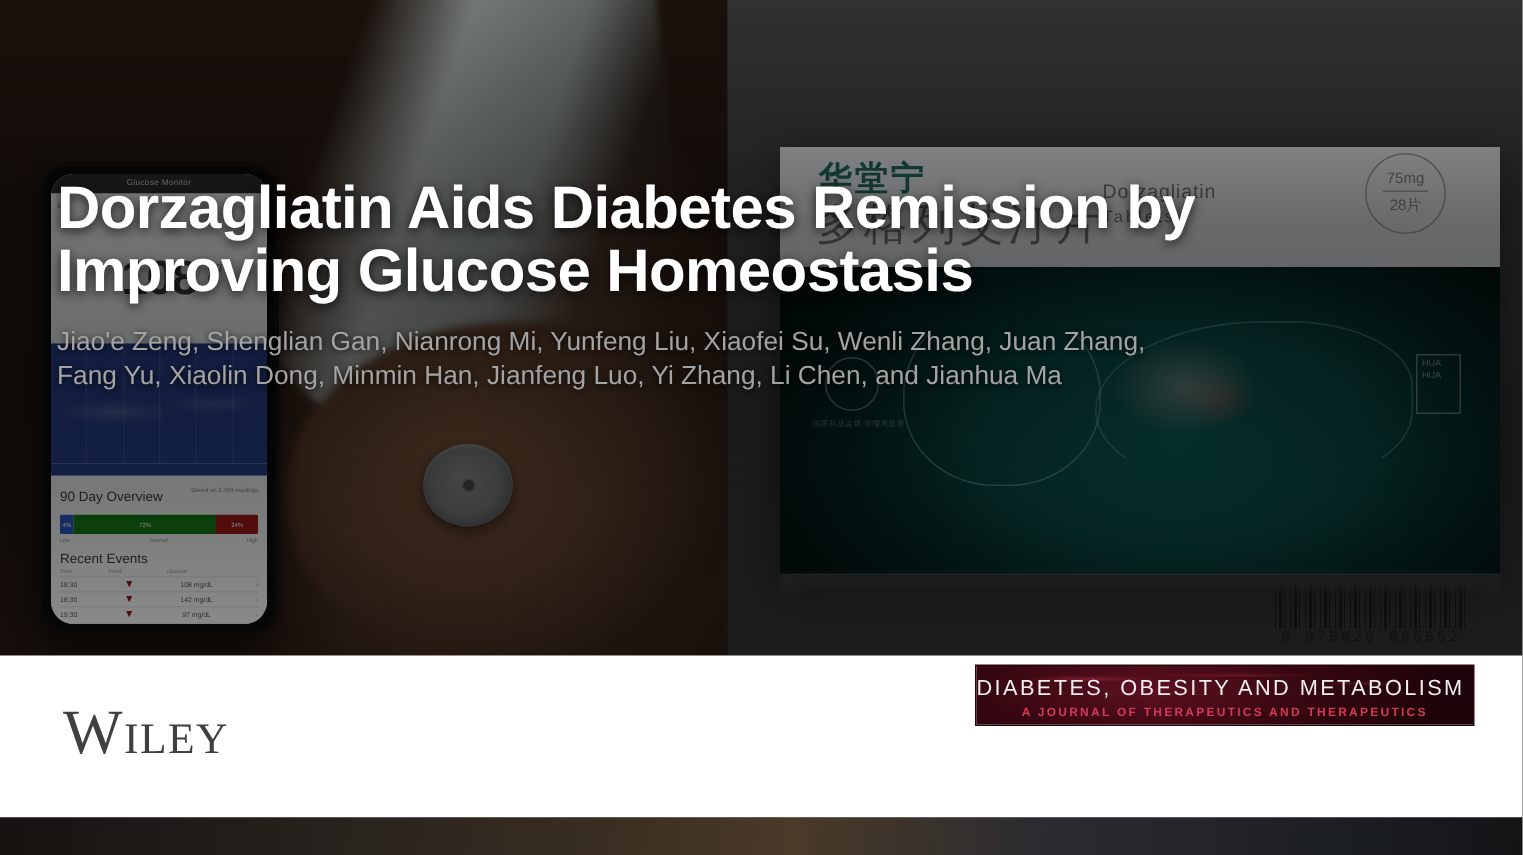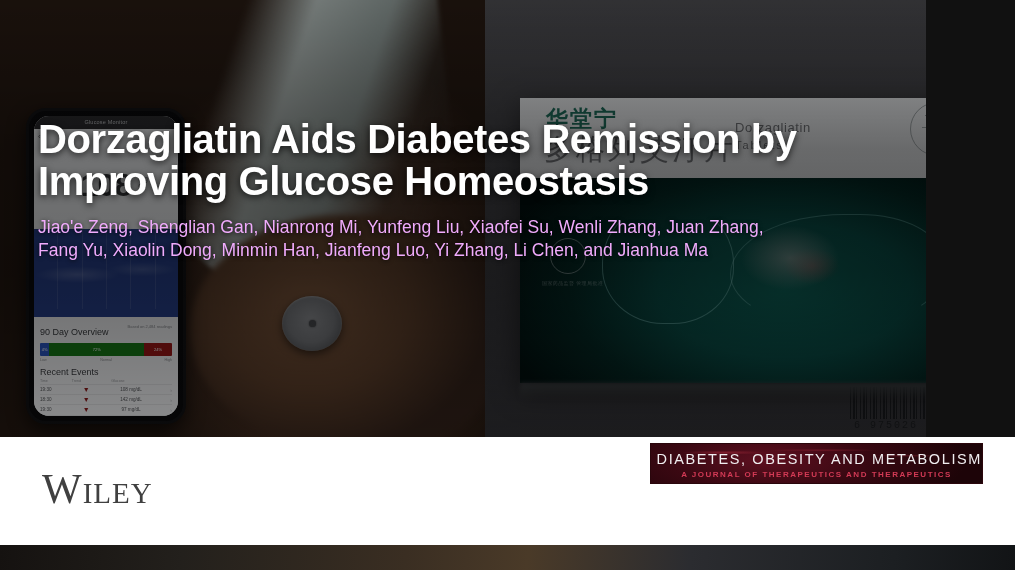--- a/index.html
+++ b/index.html
@@ -1,21 +1,21 @@
 <!DOCTYPE html>
 <html><head>
 <meta charset="utf-8">
 <style>
   html,body{margin:0;padding:0;background:#fff;}
   body{width:1015px;height:570px;overflow:hidden;font-family:"Liberation Sans",sans-serif;}
 
   .slide{position:relative;width:1015px;height:570px;overflow:hidden;background:#111;}
 
   
-  .hero{position:absolute;left:0;top:0;width:926px;height:437px;overflow:hidden;background:#1a1a1c;}
+  .hero{position:absolute;left:0;top:0;width:1015px;height:437px;overflow:hidden;background:#1a1a1c;}
 
   
   .photo-left{position:absolute;left:0;top:0;width:485px;height:437px;overflow:hidden;
     background:
       radial-gradient(ellipse 200px 260px at 330px 300px, #6d4a33 0%, #4a3123 45%, #241811 100%),
       linear-gradient(105deg,#20262a 0%,#272d31 22%,#3a3028 42%,#55402e 60%,#3a2c20 80%,#171513 100%);}
   .shirt{position:absolute;left:150px;top:-40px;width:300px;height:330px;
     background:linear-gradient(115deg,rgba(176,188,186,0) 0%,rgba(176,188,186,0) 28%,rgba(186,198,196,.85) 44%,rgba(150,164,162,.85) 62%,rgba(90,100,100,.15) 76%,rgba(0,0,0,0) 90%);
     border-bottom-left-radius:60% 70%;border-bottom-right-radius:90% 60%;transform:rotate(-6deg);filter:blur(2px);}
   .arm{position:absolute;left:190px;top:215px;width:300px;height:230px;
@@ -100,36 +100,36 @@
   .box-shadowline{position:absolute;left:35px;top:383px;width:480px;height:16px;
     background:linear-gradient(180deg,rgba(60,64,66,.9),rgba(40,44,46,0));filter:blur(2px);}
 
   
   .hero-dim{position:absolute;inset:0;background:linear-gradient(180deg,rgba(0,0,0,.30) 0%,rgba(0,0,0,.52) 34%,rgba(0,0,0,.55) 62%,rgba(0,0,0,.42) 100%);}
 
   
   .hero-text{position:absolute;left:38px;top:118px;width:760px;}
   .title{font-size:40px;line-height:42px;font-weight:700;color:#fff;letter-spacing:-.4px;
     text-shadow:0 2px 7px rgba(0,0,0,.75);font-stretch:condensed;margin:0;}
-  .authors{margin-top:14px;font-size:17.5px;line-height:23px;color:#f0abfc;
+  .authors{margin-top:14px;font-size:17.5px;line-height:23px;color:#a3a3a3;
     text-shadow:0 1px 4px rgba(0,0,0,.8);}
 
   
   .footer{position:absolute;left:0;top:437px;width:1015px;height:108px;background:#fff;}
   .wiley{position:absolute;left:42px;top:31px;font-family:"Liberation Serif",serif;font-size:42px;
     color:#404040;letter-spacing:1px;font-variant:small-caps;line-height:42px;}
   .badge{position:absolute;left:650px;top:443px;width:333px;height:41px;overflow:hidden;
     background:radial-gradient(ellipse 200px 60px at 35% 40%, #5e1020 0%, #3a0812 48%, #1d0408 100%);
     border:1px solid #2a060c;box-sizing:border-box;}
   .badge-veins{position:absolute;inset:0;
     background:
       radial-gradient(ellipse 60px 3px at 22% 22%, rgba(220,60,80,.35), rgba(220,60,80,0) 70%),
       radial-gradient(ellipse 80px 2px at 52% 16%, rgba(220,60,80,.25), rgba(220,60,80,0) 70%),
       radial-gradient(ellipse 50px 2px at 78% 30%, rgba(220,60,80,.22), rgba(220,60,80,0) 70%);}
-  .badge-t1{position:relative;text-align:right;color:#f0eef0;font-size:14.5px;letter-spacing:1.6px;margin-top:7px;}
+  .badge-t1{position:relative;text-align:left;color:#f0eef0;font-size:14.5px;letter-spacing:1.6px;margin-top:7px;}
   .badge-t2{position:relative;text-align:center;color:#d23a55;font-size:8px;letter-spacing:1.5px;margin-top:3px;font-weight:700;}
   .sub{position:absolute;right:32px;top:490px;text-align:right;font-size:13.5px;line-height:17px;color:#1c1c1c;}
   .doi{font-size:13.5px;}
 
   
   .strip{position:absolute;left:0;top:545px;width:1015px;height:25px;
     background:linear-gradient(95deg,#151210 0%,#23201c 18%,#3a2e22 40%,#4a3a28 52%,#2b2c30 68%,#1c1f22 88%,#121416 100%);}
 </style>
 </head>
 <body>

